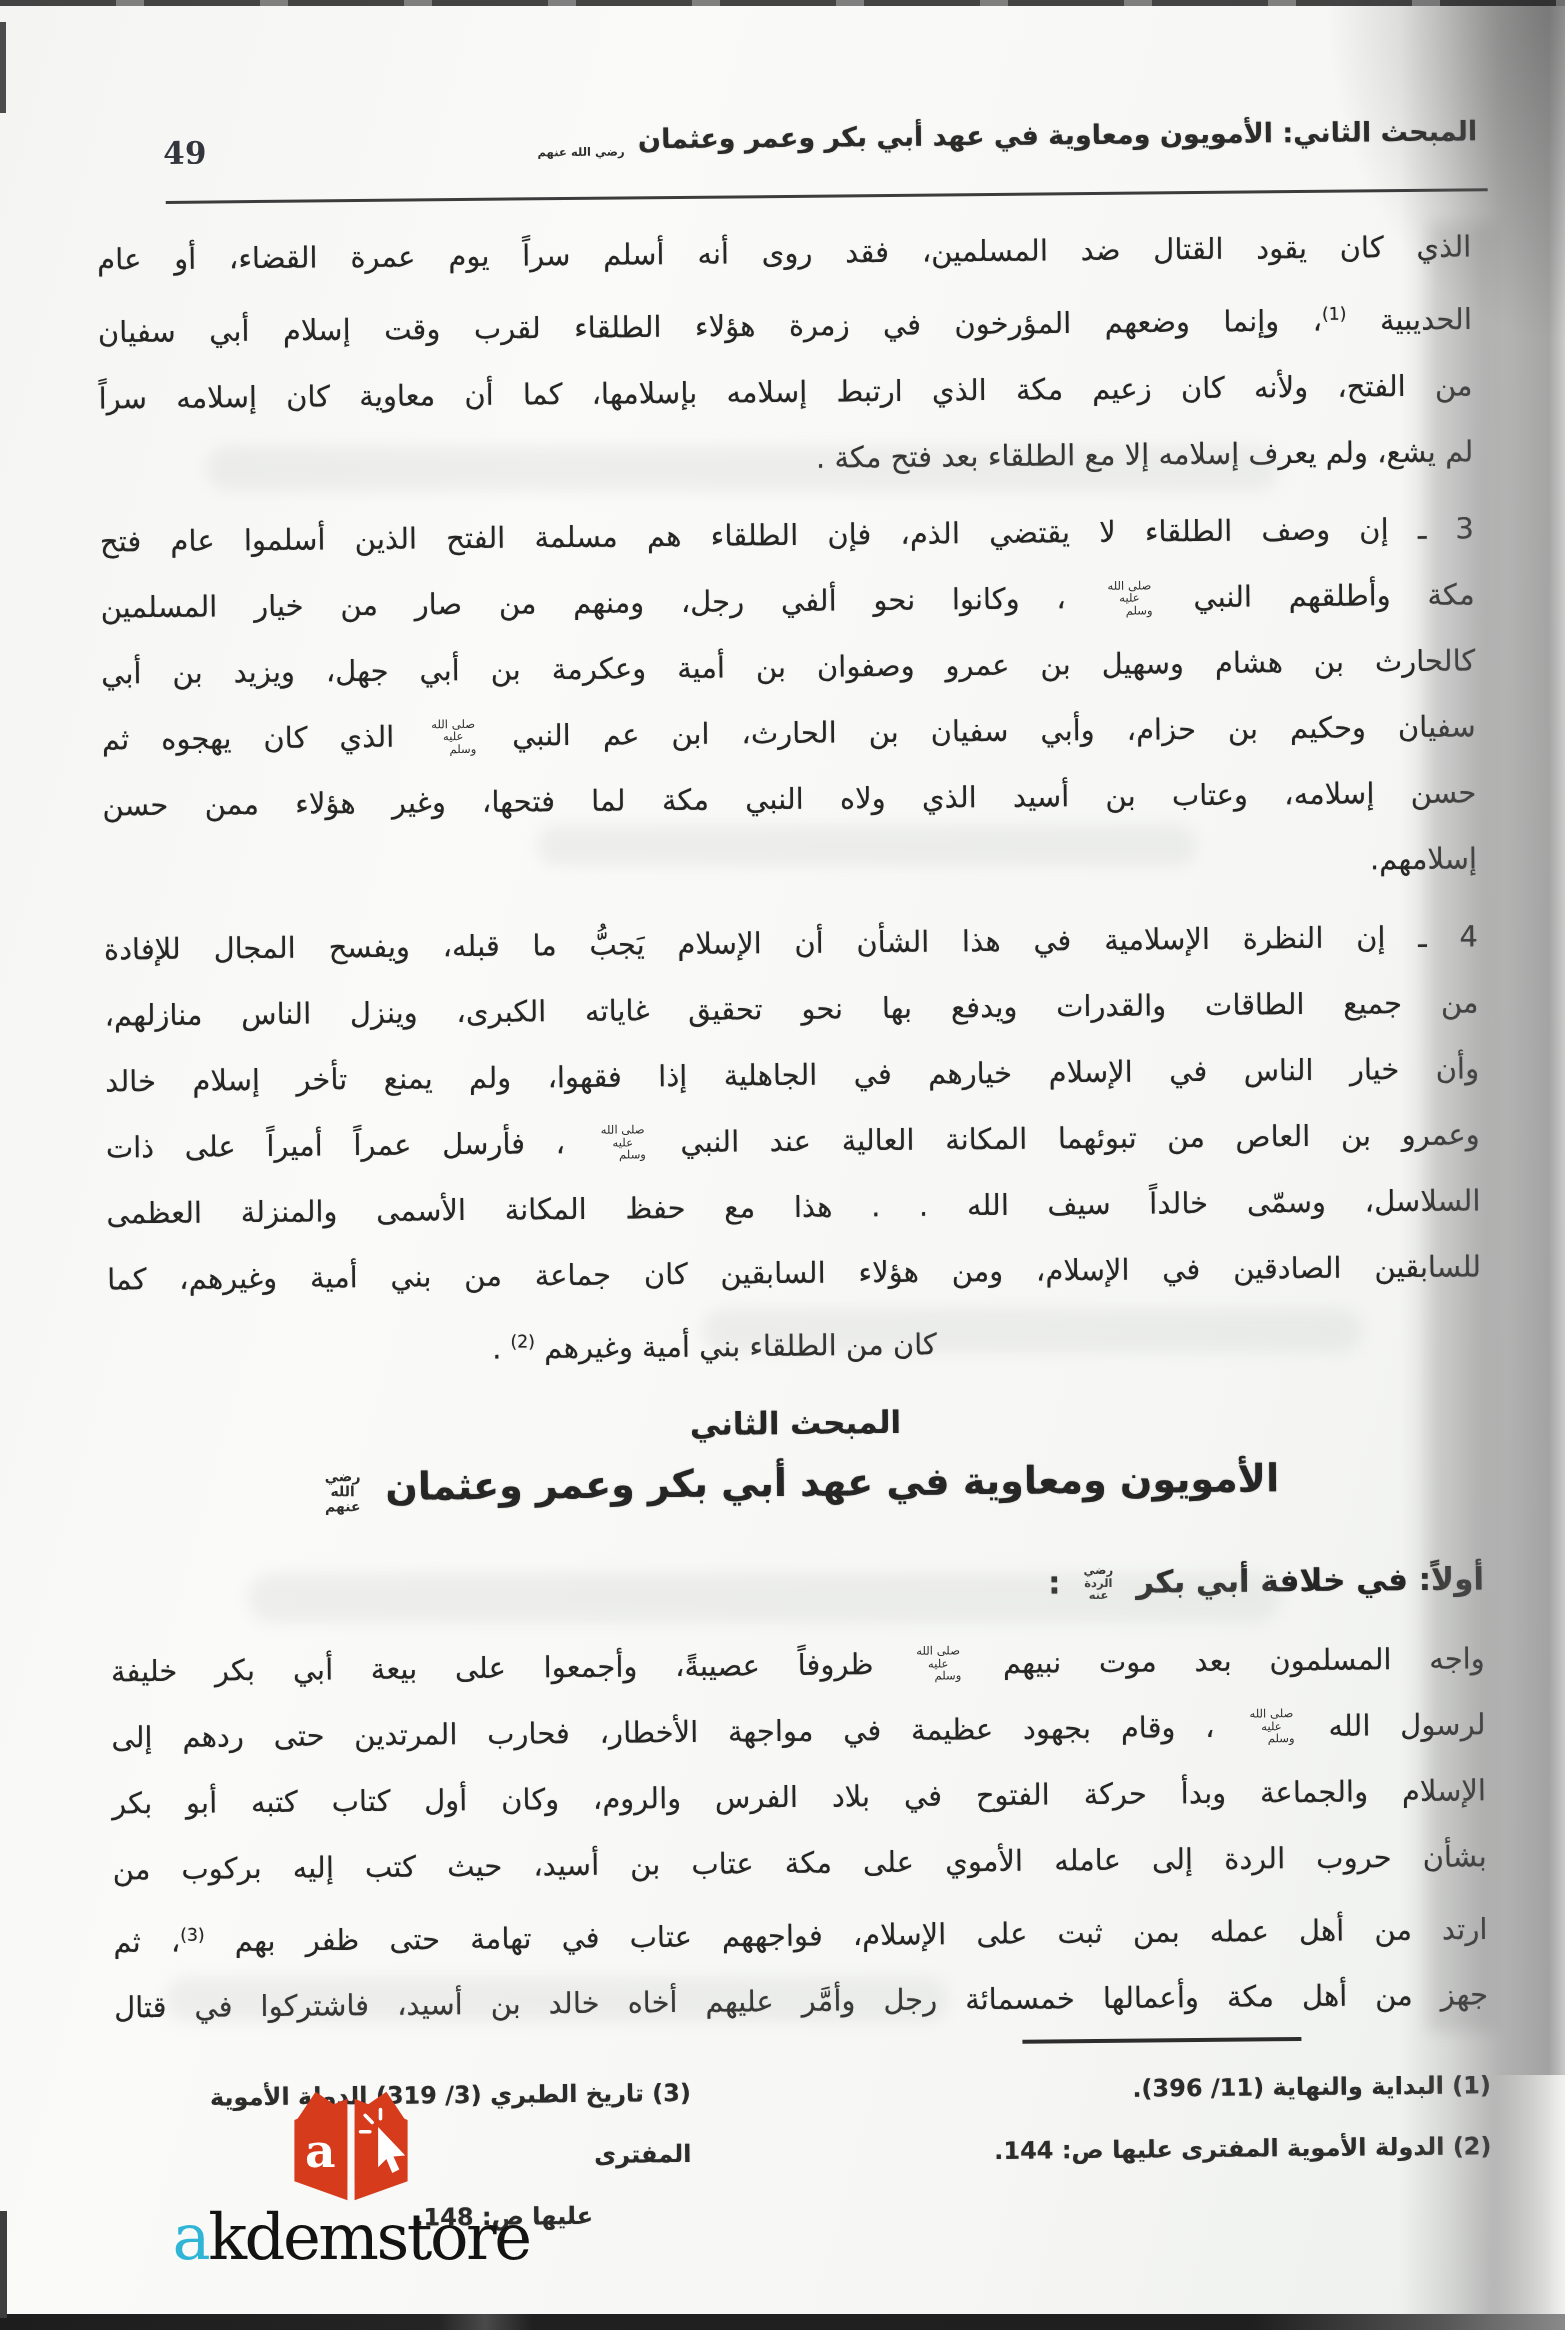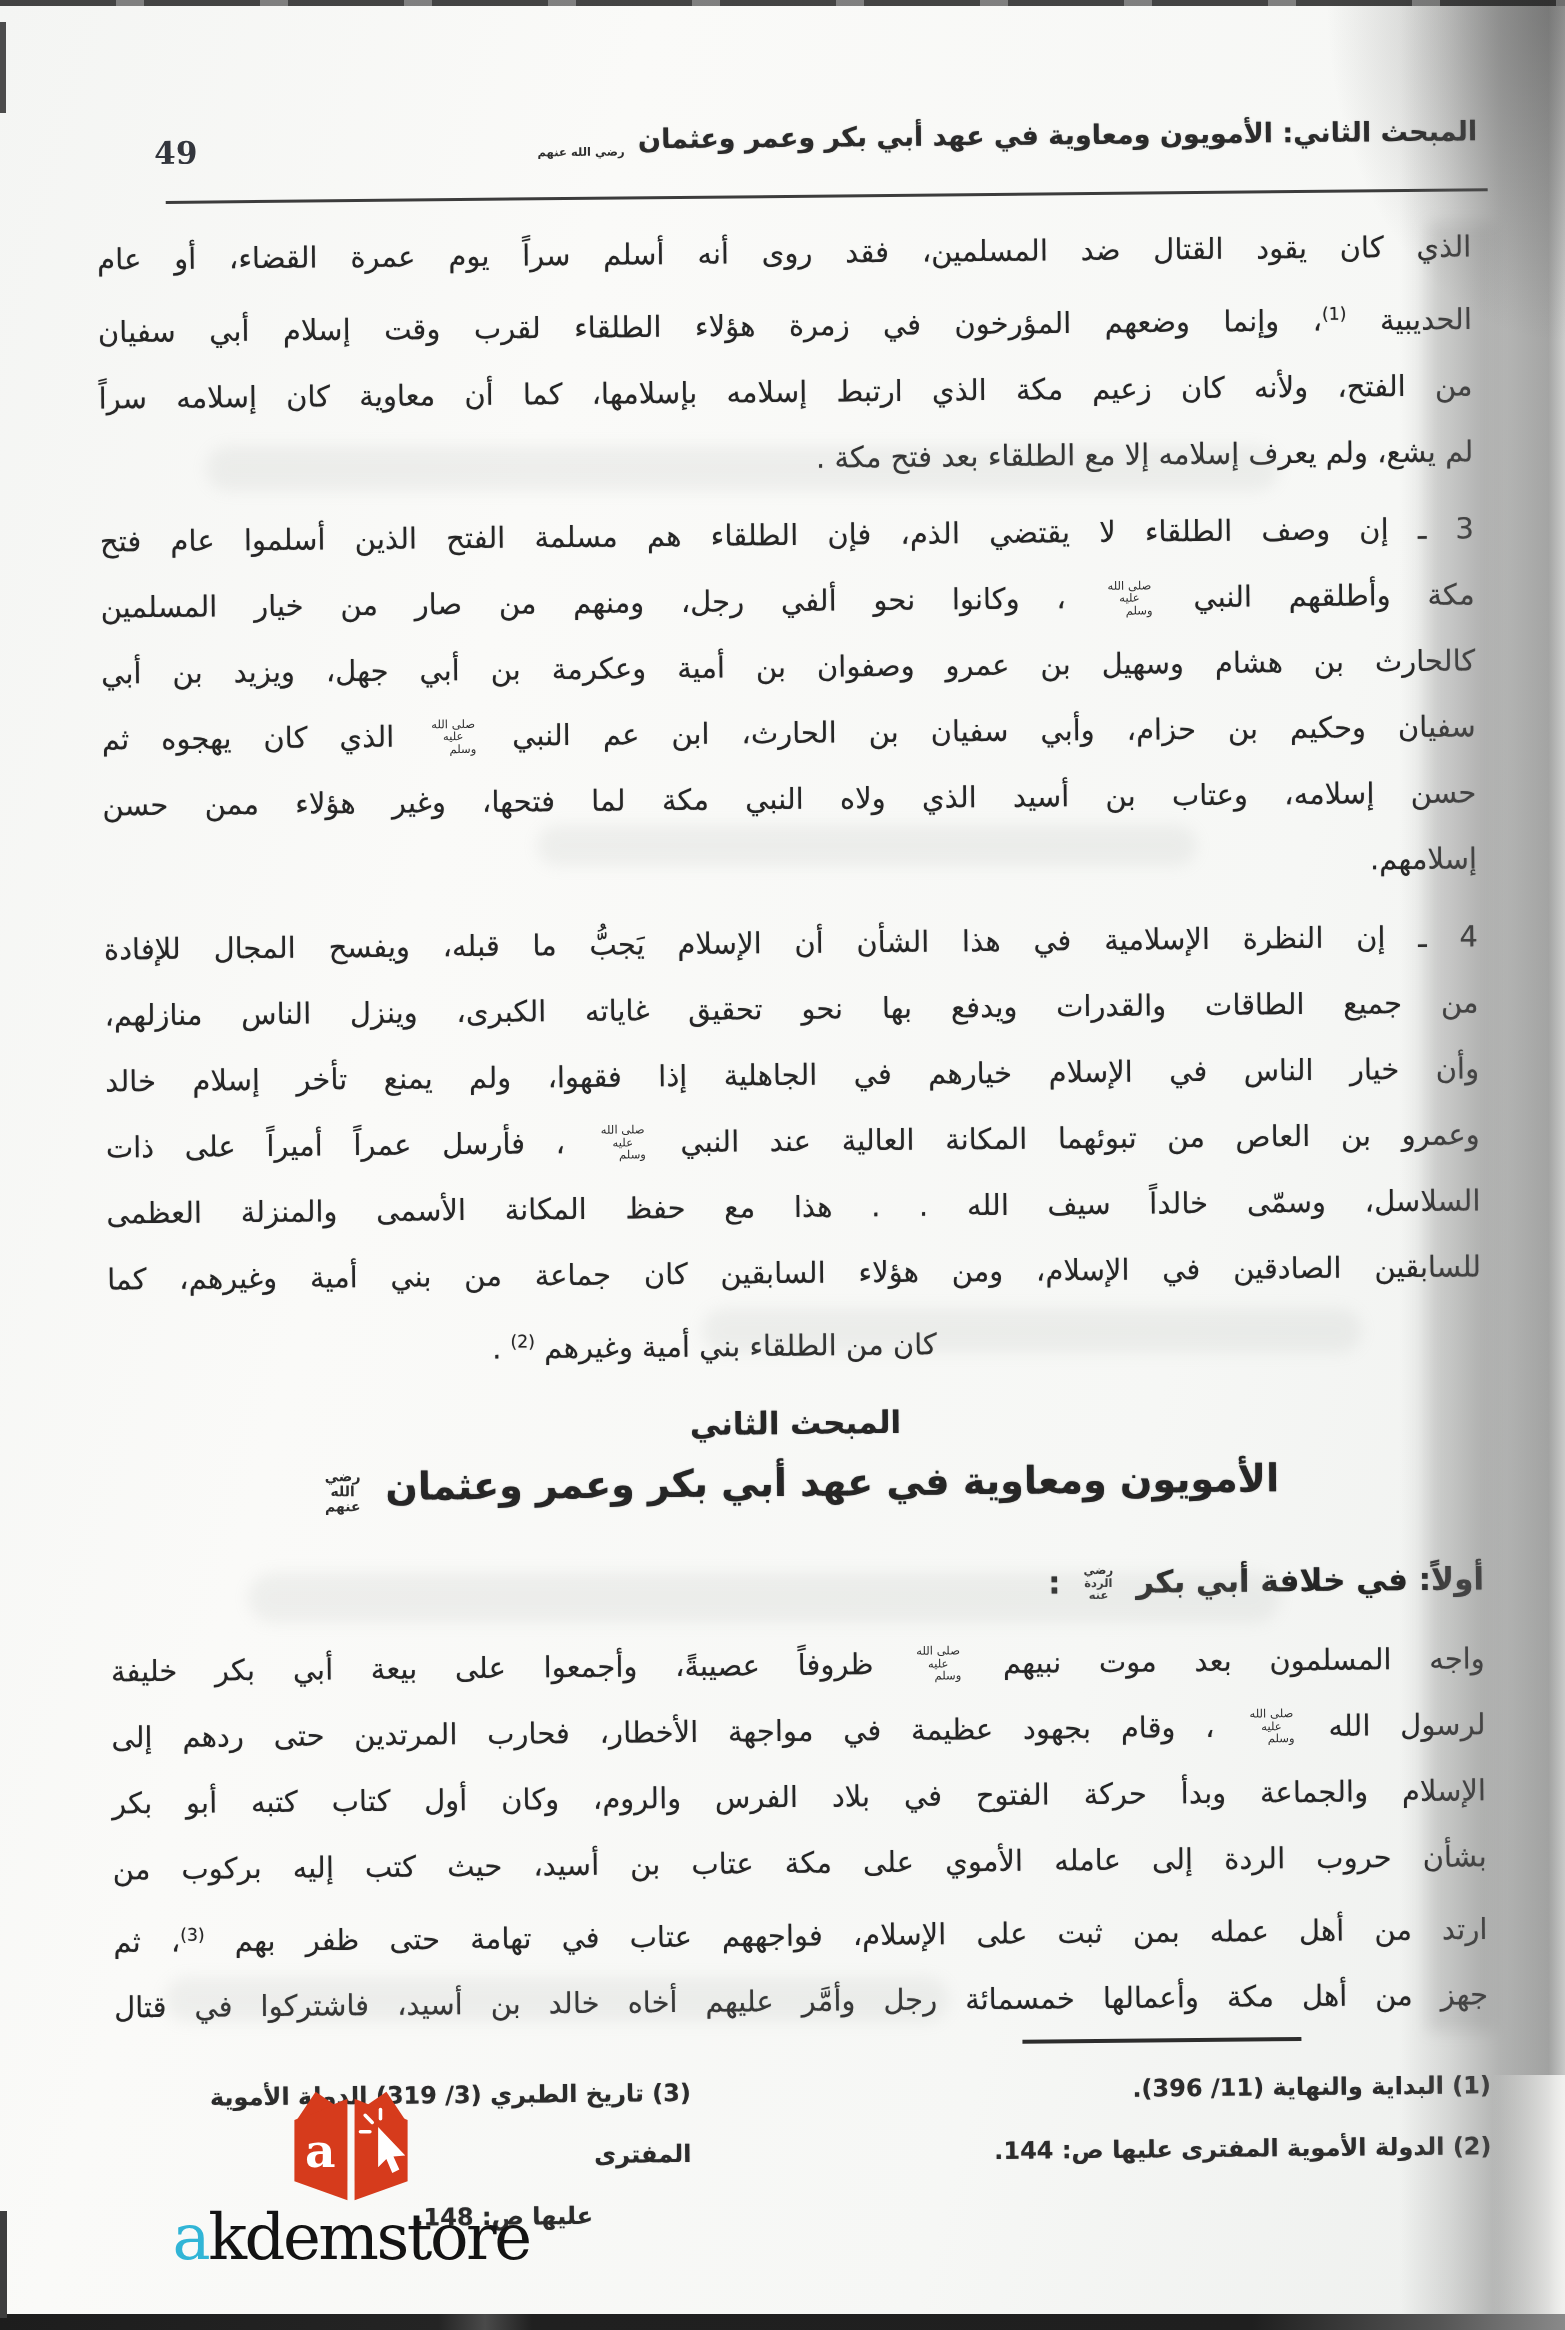--- a/index.html
+++ b/index.html
@@ -3,21 +3,21 @@
 <meta charset="utf-8">
 <style>
   html,body{margin:0;padding:0;background:#d8d8d8;}
   .page{
     position:relative;width:1565px;height:2330px;overflow:hidden;
     background:linear-gradient(105deg,#f4f5f3 0%,#fafaf8 30%,#f6f7f5 70%,#edefed 100%);
     font-family:"DejaVu Sans",sans-serif;color:#262626;direction:rtl;
   }
   .content{position:absolute;inset:0;transform:rotate(-0.55deg);transform-origin:50% 50%;}
   
-  .pageno{position:absolute;top:129px;left:164px;font-size:31px;font-weight:bold;color:#33363d;
+  .pageno{position:absolute;top:129px;left:173px;font-size:31px;font-weight:bold;color:#33363d;
           font-family:"DejaVu Serif",serif;direction:ltr;}
   .running-title{position:absolute;top:122px;right:78px;font-size:27px;font-weight:bold;
           white-space:nowrap;color:#2b2b2b;text-shadow:0 0 1.2px rgba(40,40,40,.5);}
   .header-rule{position:absolute;top:195px;left:175px;right:68px;height:3.3px;background:#3c3c3c;}
   
   .textcol{position:absolute;top:220px;left:106px;right:85px;font-size:29px;
            text-shadow:0 0 1px rgba(50,50,50,.45);}
   .para{margin:0 0 11.6px 0;}
   .tline{line-height:66px;text-align:justify;text-align-last:justify;}
   .tline.last{text-align-last:right;}

